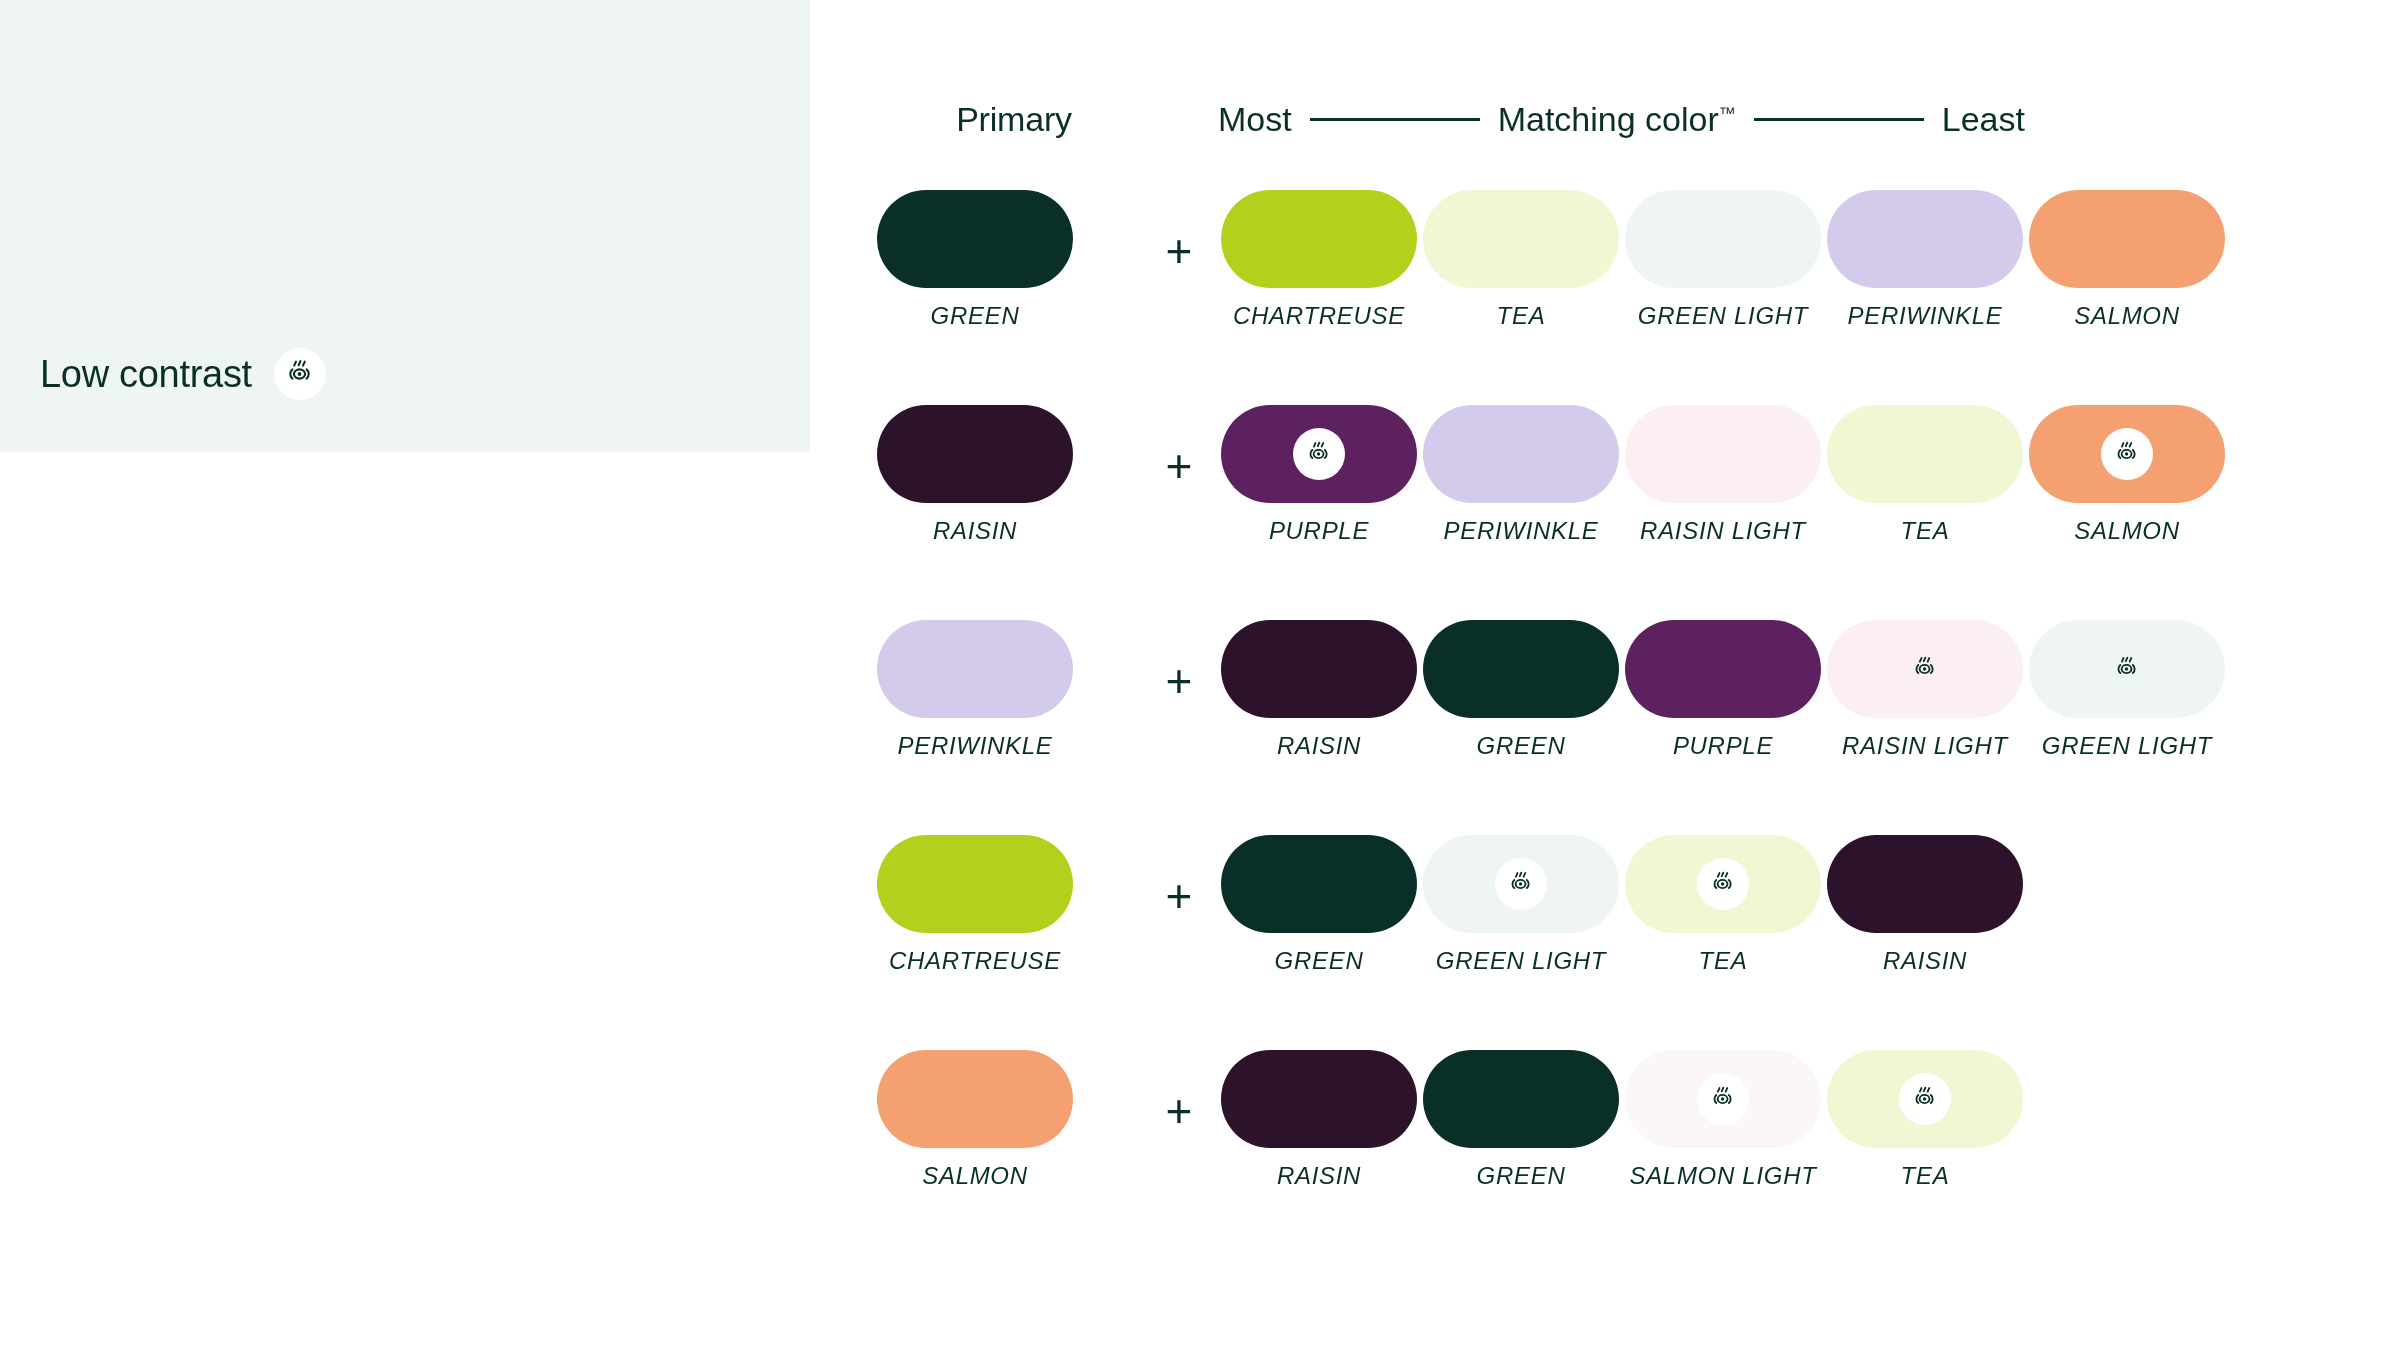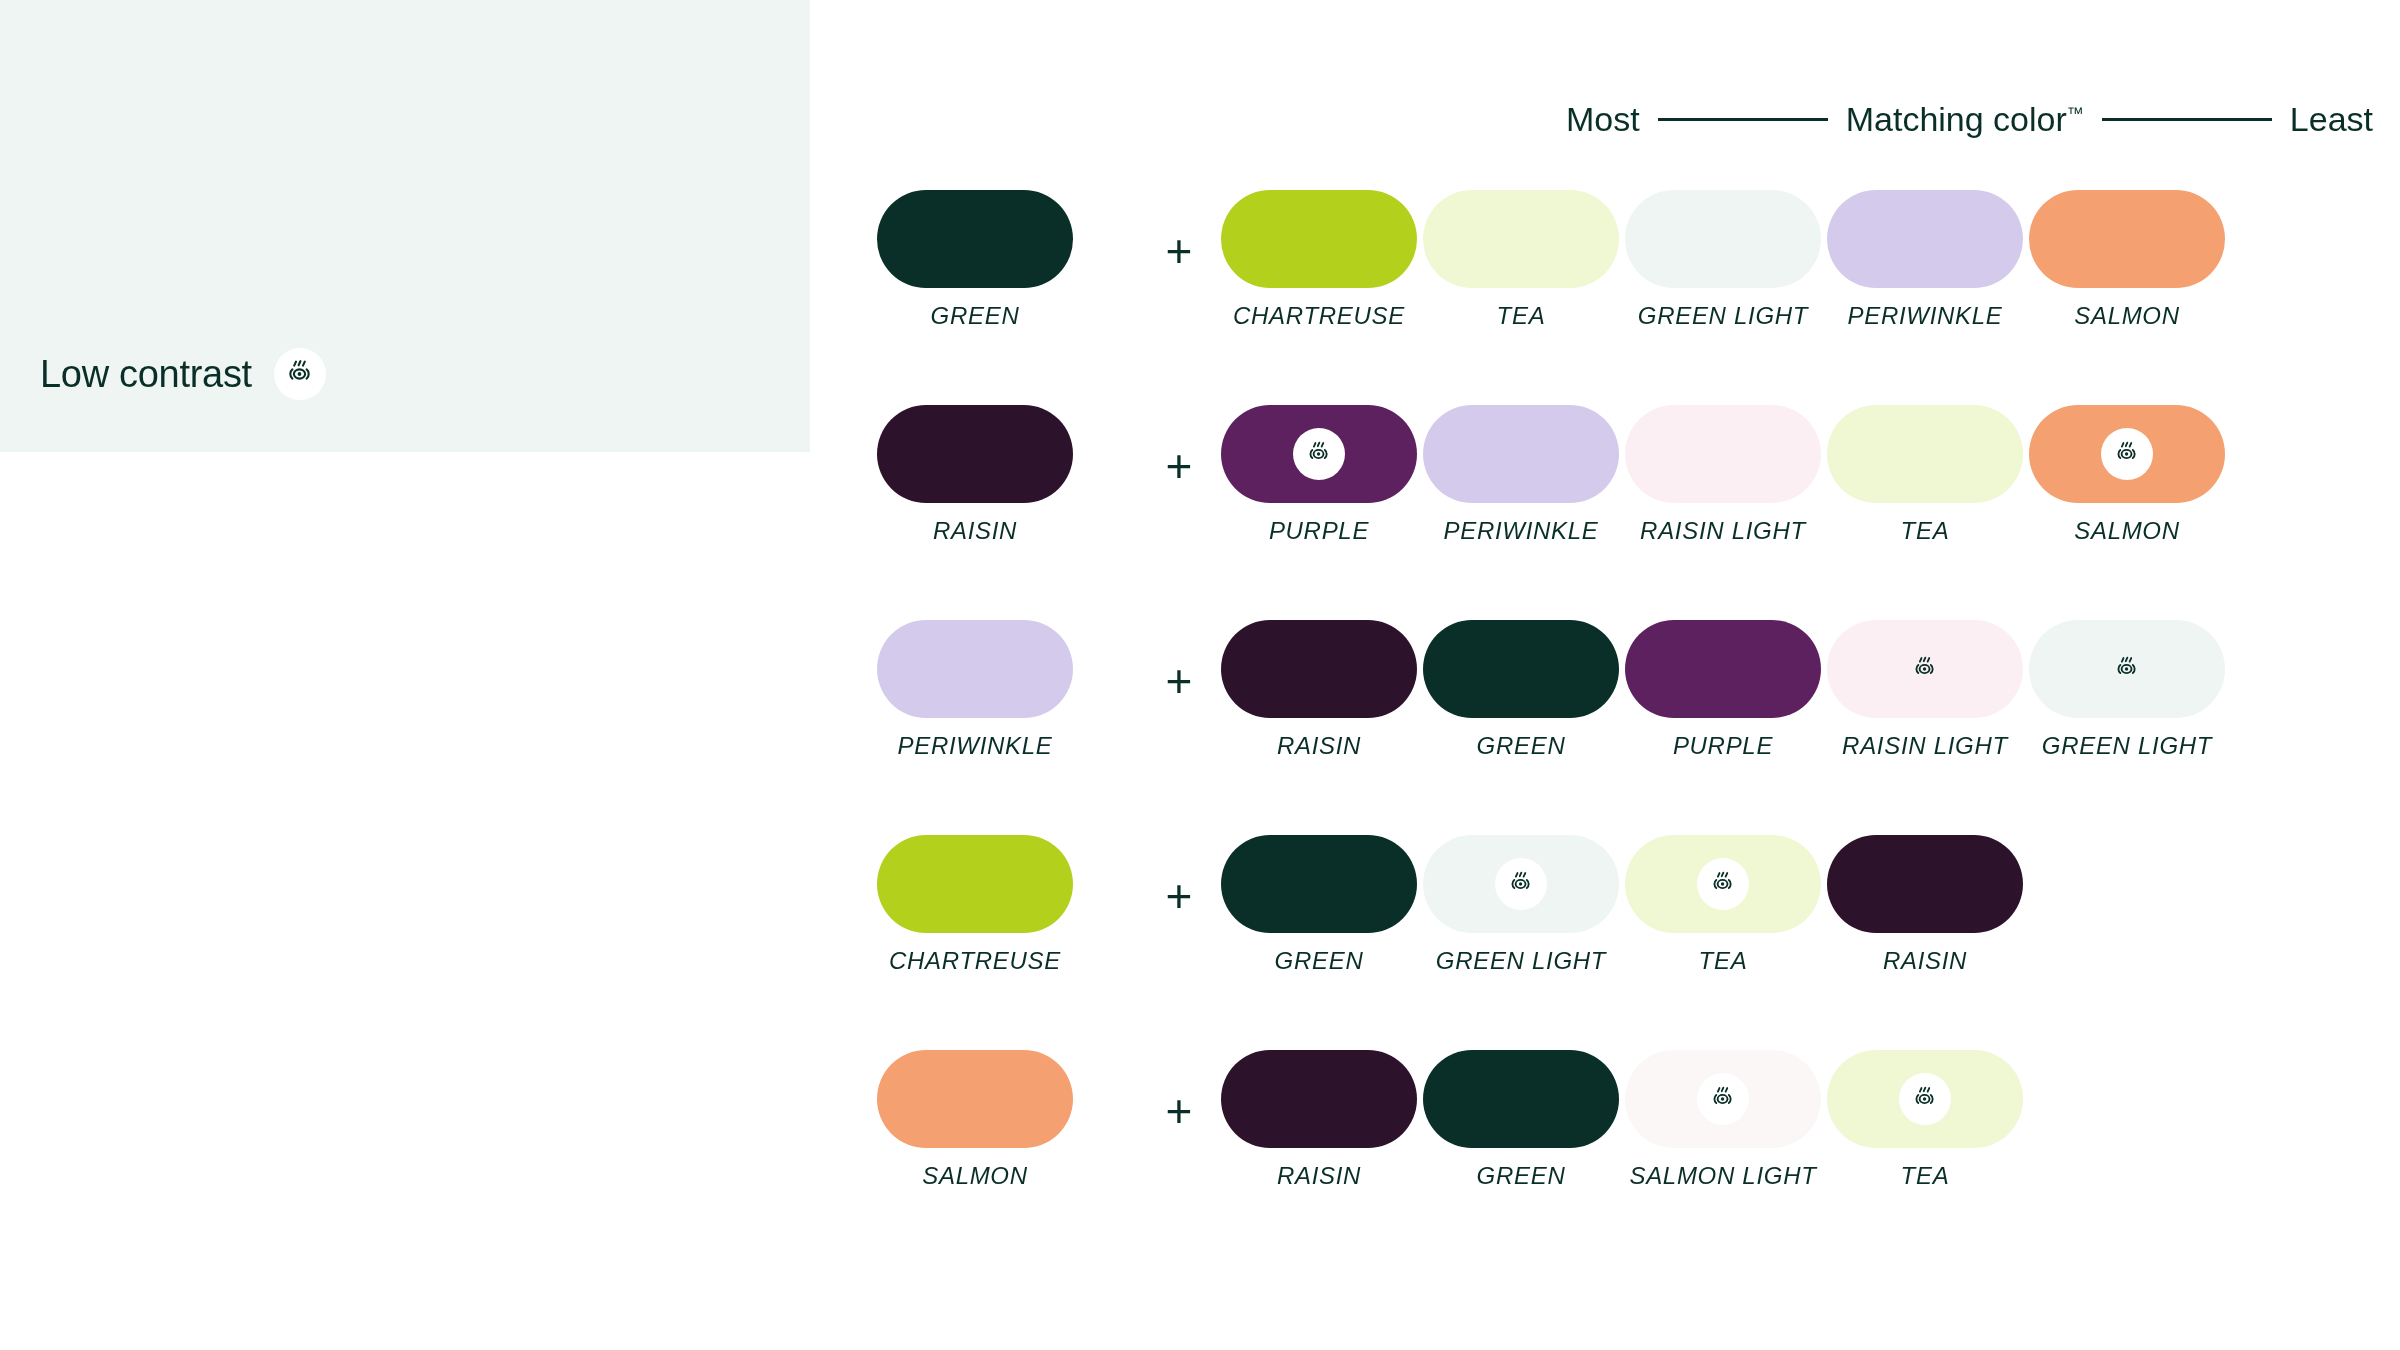--- a/index.html
+++ b/index.html
@@ -115,21 +115,21 @@
     color: #0a2f28;
     letter-spacing: -0.2px;
   }
   .hdr-axis {
     position: absolute;
     left: 408px;
     top: 0;
     width: 1155px;
     display: flex;
     align-items: center;
-    justify-content: flex-end;
+    justify-content: flex-start;
     gap: 18px;
     font-size: 34px;
     color: #0a2f28;
   }
   .hdr-axis .rule {
     flex: 1 1 auto;
     height: 3px;
     background: #0a2f28;
     max-width: 170px;
   }
@@ -240,20 +240,21 @@
           </svg>
         </span>
       </div>
     </div>
 
   </div>
 
   <div class="right-panel">
 
     <div class="header">
+      <div class="hdr-primary">Primary</div>
       <div class="hdr-axis">
         <span class="lbl">Most</span>
         <span class="rule"></span>
         <span class="lbl"><span>Matching color</span><span class="tm">™</span></span>
         <span class="rule"></span>
         <span class="lbl">Least</span>
       </div>
     </div>
 
     <div class="rows" id="rows-root">

